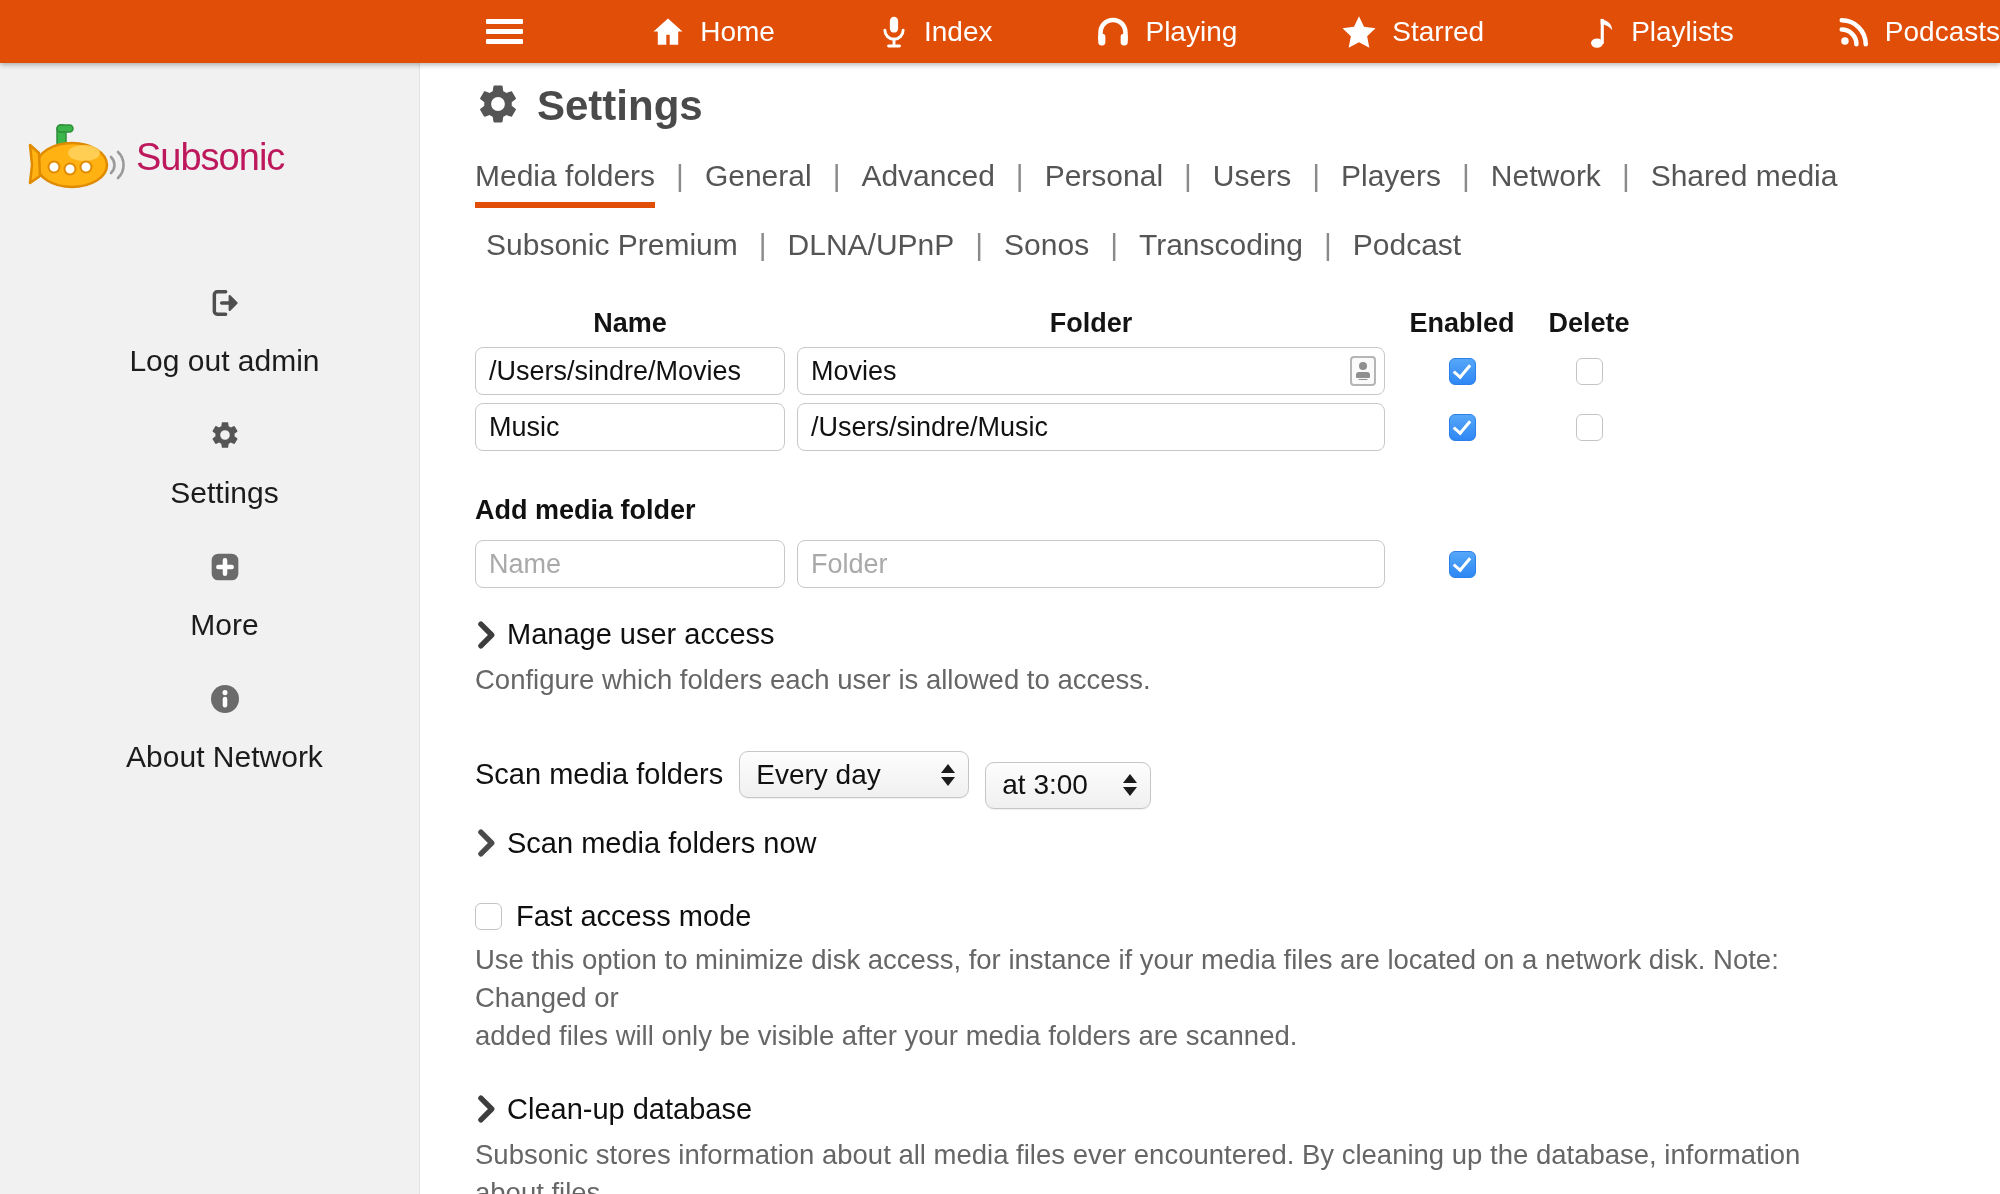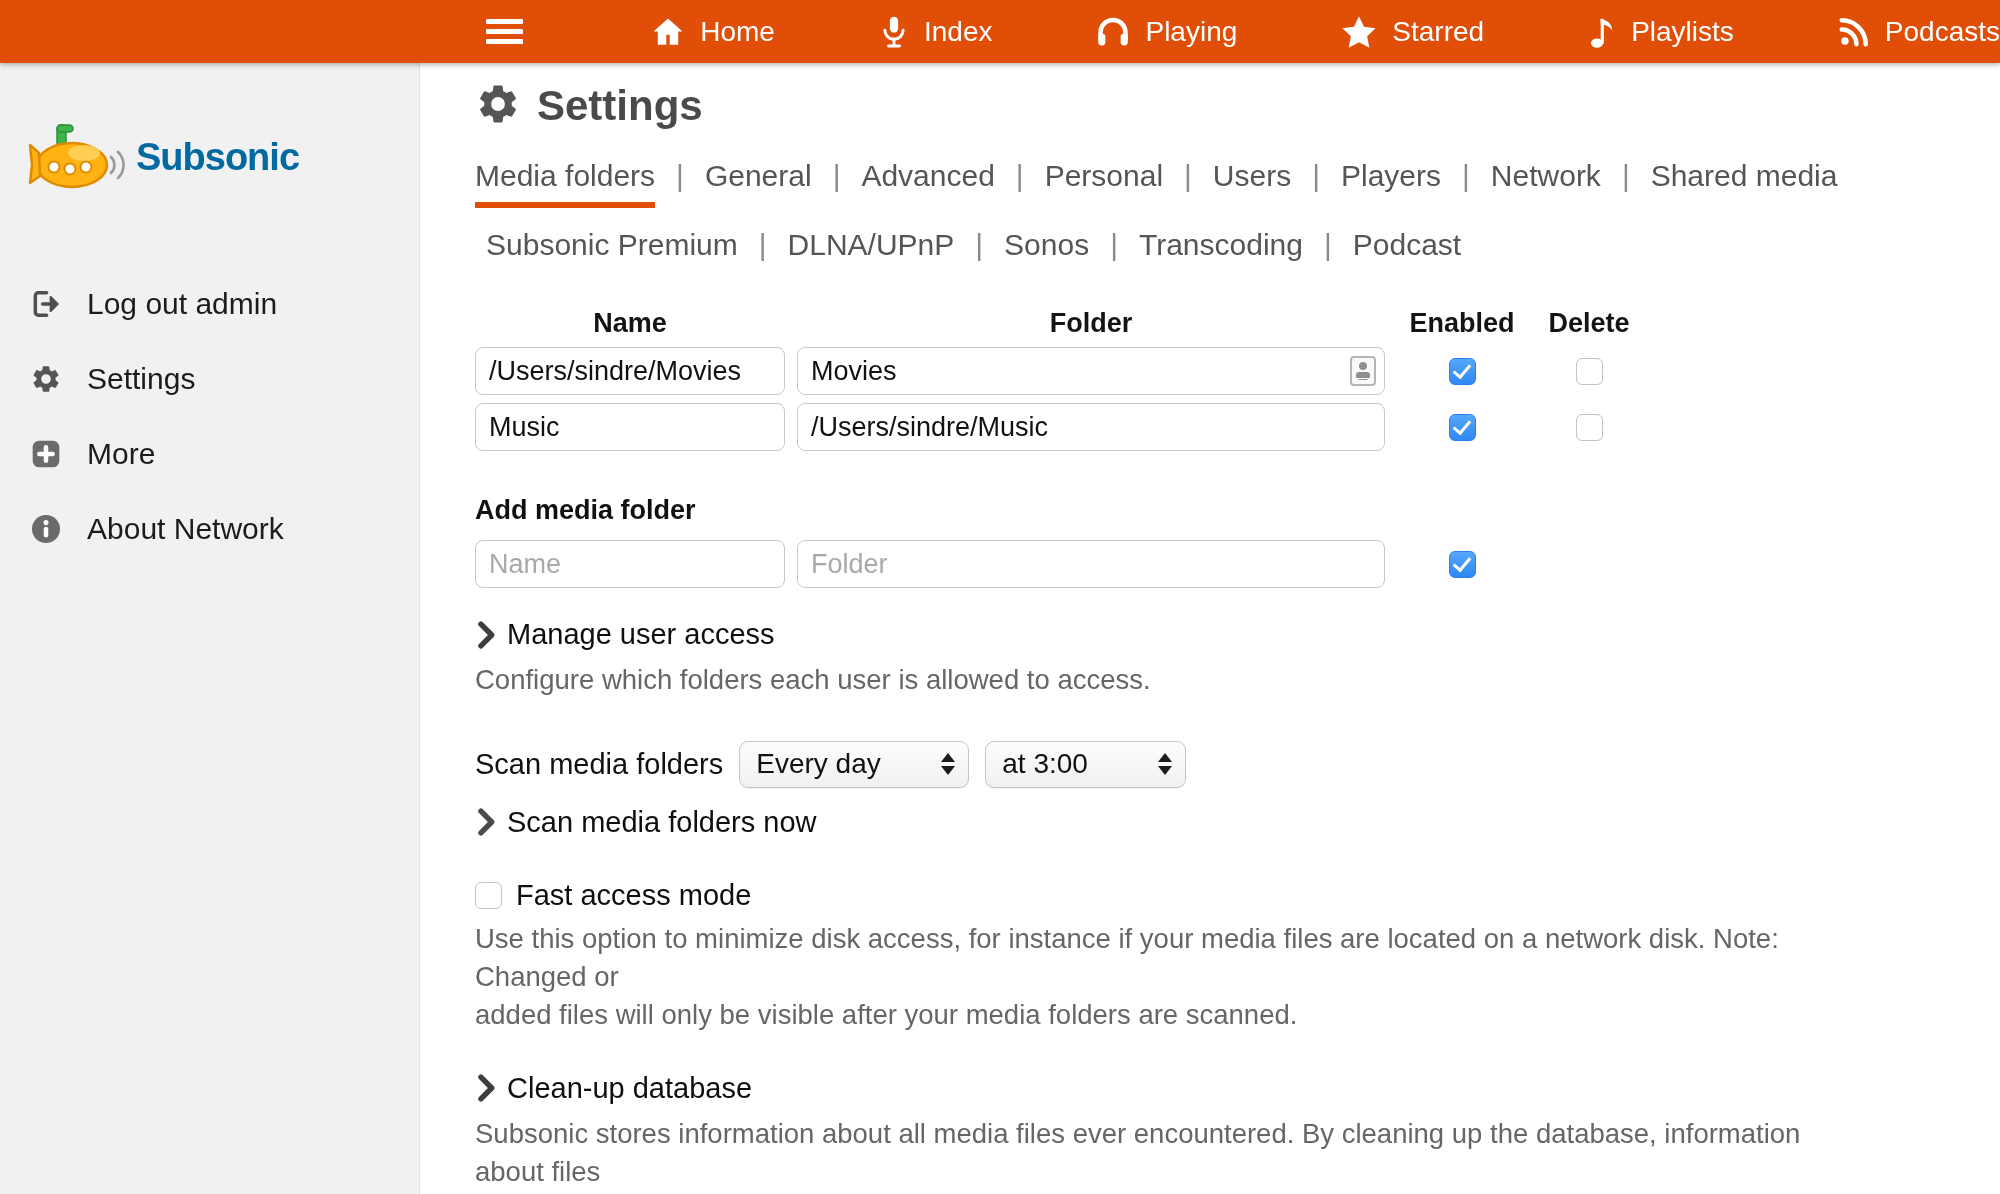--- a/index.html
+++ b/index.html
@@ -38,23 +38,23 @@
     width: 420px;
     background: #f1f1f1;
     border-right: 1px solid #e2e2e2;
     padding-top: 56px;
     flex-shrink: 0;
   }
   .content { flex: 1; padding: 18px 0 0 55px; background: #fff; }
 
   
   .logo { display: flex; align-items: center; gap: 10px; margin-left: 26px; }
-  .logo-text { font-size: 38px; font-weight: 700; color: #0369a1; letter-spacing: -1px; }
+  .logo-text { font-size: 38px; font-weight: 400; color: #be185d; letter-spacing: -1px; }
   .side-menu { margin-top: 92px; }
-  .side-item { display: flex; align-items: center; gap: 25px; margin: 0 0 41px 30px; font-size: 30px; color: #1c1c1c; cursor: pointer; }
+  .side-item { display: flex; align-items: center; gap: 25px; margin: 0 0 41px 30px; font-size: 30px; color: #1c1c1c; cursor: pointer; flex-direction: column; }
   .side-item svg { display: block; flex-shrink: 0; }
 
   
   .title-row { display: flex; align-items: center; gap: 16px; }
   .page-title { font-size: 42px; font-weight: 600; color: #4a4a4a; }
 
   
   .tabs { margin-top: 28px; font-size: 30px; color: #555; display: flex; align-items: flex-start; }
   .tabs.row2 { margin-top: 20px; margin-left: 11px; }
   .tab { cursor: pointer; white-space: nowrap; }
@@ -117,21 +117,21 @@
 
   .scan-row { margin-top: 42px; display: flex; align-items: center; gap: 16px; font-size: 29px; color: #111; }
   .select {
     height: 47px; border: 1px solid #c6c6c6; border-radius: 9px;
     background: linear-gradient(#fdfdfd, #f0f0f0);
     display: inline-flex; align-items: center; justify-content: space-between;
     padding: 0 13px 0 16px; font-size: 28px; color: #111; cursor: pointer;
     box-shadow: 0 1px 1px rgba(0,0,0,0.06);
   }
   .select.interval { width: 230px; }
-  .select.time { width: 201px; }
+  .select.time { width: 166px; margin-top: 21px; }
   .spin-arrows { display: inline-flex; flex-direction: column; gap: 4px; margin-left: 14px; }
   .spin-arrows i { display: block; width: 0; height: 0; border-left: 7px solid transparent; border-right: 7px solid transparent; }
   .spin-arrows .up { border-bottom: 9px solid #1c1c1c; }
   .spin-arrows .down { border-top: 9px solid #1c1c1c; }
 
   .fast-row { margin-top: 40px; display: flex; align-items: center; gap: 14px; font-size: 29px; color: #0f0f0f; }
   .desc.tight { margin-top: 8px; }
 </style>
 </head>
 <body>

